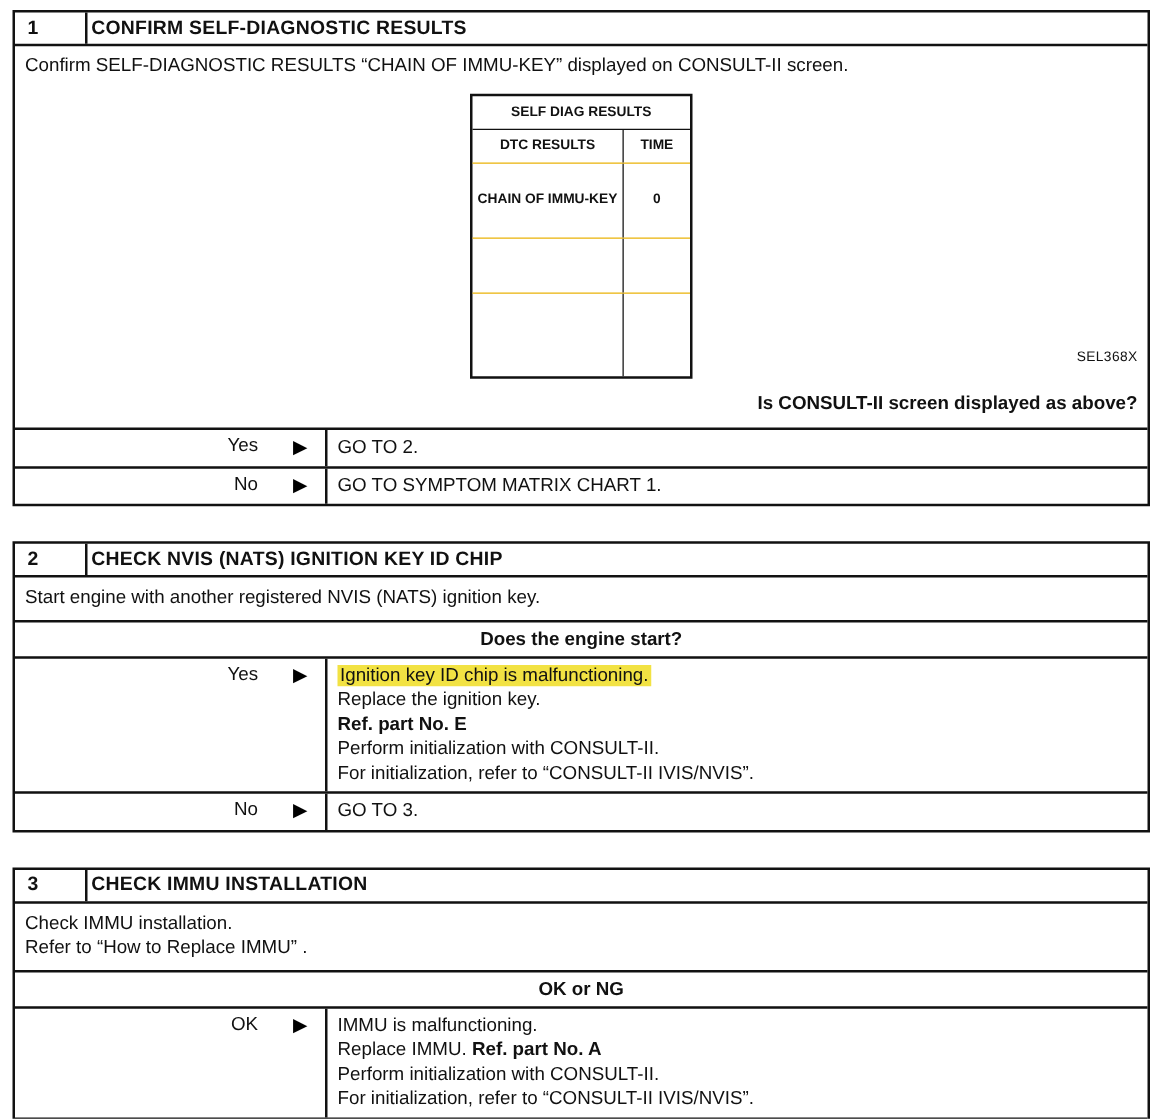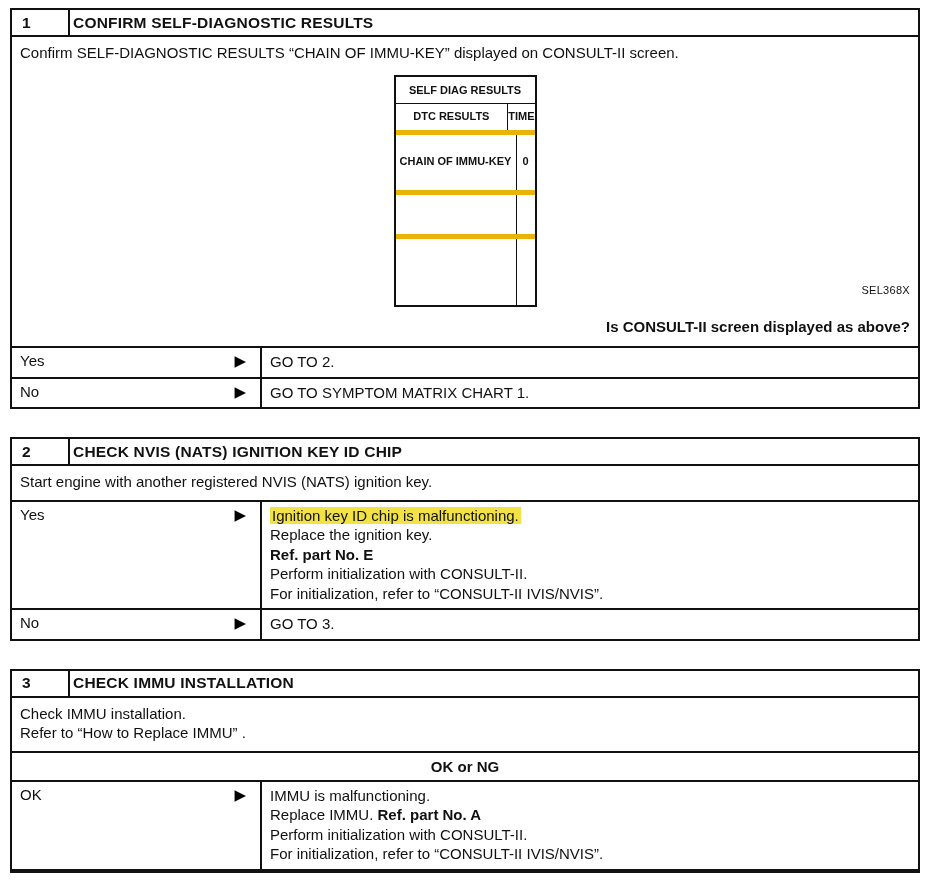--- a/index.html
+++ b/index.html
@@ -19,32 +19,32 @@
   .step-title { padding-left: 3px; letter-spacing: .2px; }
 
   .block-body { padding: 6px 8px 8px; font-size: 15px; line-height: 19.5px; }
 
   .question { text-align: right; font-weight: bold; font-size: 15px; margin: 10px 0 2px; }
   .question-row { border-top: 2px solid #111; text-align: center; font-weight: bold;
     font-size: 15px; padding: 5px 0; }
 
   .result-row { display: flex; border-top: 2px solid #111; font-size: 15px; }
   .label-cell { width: 250px; border-right: 2px solid #111; display: flex;
-    justify-content: space-between; align-items: flex-start; padding: 4px 14px 4px 8px; }
+    justify-content: flex-end; align-items: flex-start; padding: 4px 14px 4px 8px; gap: 28px; }
   .arrow { font-family: "DejaVu Sans", sans-serif; font-size: 15px; line-height: 19.5px; color: #000; }
   .content-cell { flex: 1; padding: 4px 8px 5px; border-radius: 14px; }
   .line { line-height: 19.5px; }
   .bold { font-weight: bold; }
   .hl { background: #f2e243; padding: 0 2px; }
 
   
   .fig-wrap { position: relative; margin-top: 12px; min-height: 214px; }
-  .fig { width: 143px; margin: 0 auto; border: 2px solid #111; font-size: 11px; font-weight: bold; background: #fff; }
+  .fig { width: 178px; margin: 0 auto; border: 2px solid #111; font-size: 11px; font-weight: bold; background: #fff; }
   .fig-title { text-align: center; padding: 4px 0 3px; border-bottom: 1px solid #111; }
-  .fig-row { display: flex; border-bottom: 5px solid #eab308; }
+  .fig-row { display: flex; border-bottom: 1px solid #eab308; }
   .fig-row:last-child { border-bottom: none; }
   .fc1 { width: 121px; border-right: 1px solid #111; display: flex; align-items: center;
     justify-content: center; text-align: center; }
   .fc2 { flex: 1; display: flex; align-items: center; justify-content: center; }
   .fig-head .fc1, .fig-head .fc2 { padding: 3px 0; }
   .row-data { height: 60px; }
   .row-e1 { height: 44px; }
   .row-e2 { height: 66px; }
   .fig-ref { position: absolute; right: 0; bottom: 6px; font-size: 11px; letter-spacing: .3px; }
 </style>
@@ -110,20 +110,21 @@
 <section class="block">
   <div class="block-header">
     <div class="step-num">2</div>
     <div class="step-title">CHECK NVIS (NATS) IGNITION KEY ID CHIP</div>
   </div>
 
   <div class="block-body">
     <p class="line">Start engine with another registered NVIS (NATS) ignition key.</p>
   </div>
 
+  <div class="question-row">Does the engine start?</div>
 
   <div class="result-row">
     <div class="label-cell">
       <span>Yes</span>
       <span class="arrow">▶</span>
     </div>
     <div class="content-cell">
       <p class="line"><span class="hl">Ignition key ID chip is malfunctioning.</span></p>
       <p class="line">Replace the ignition key.</p>
       <p class="line bold">Ref. part No. E</p>

